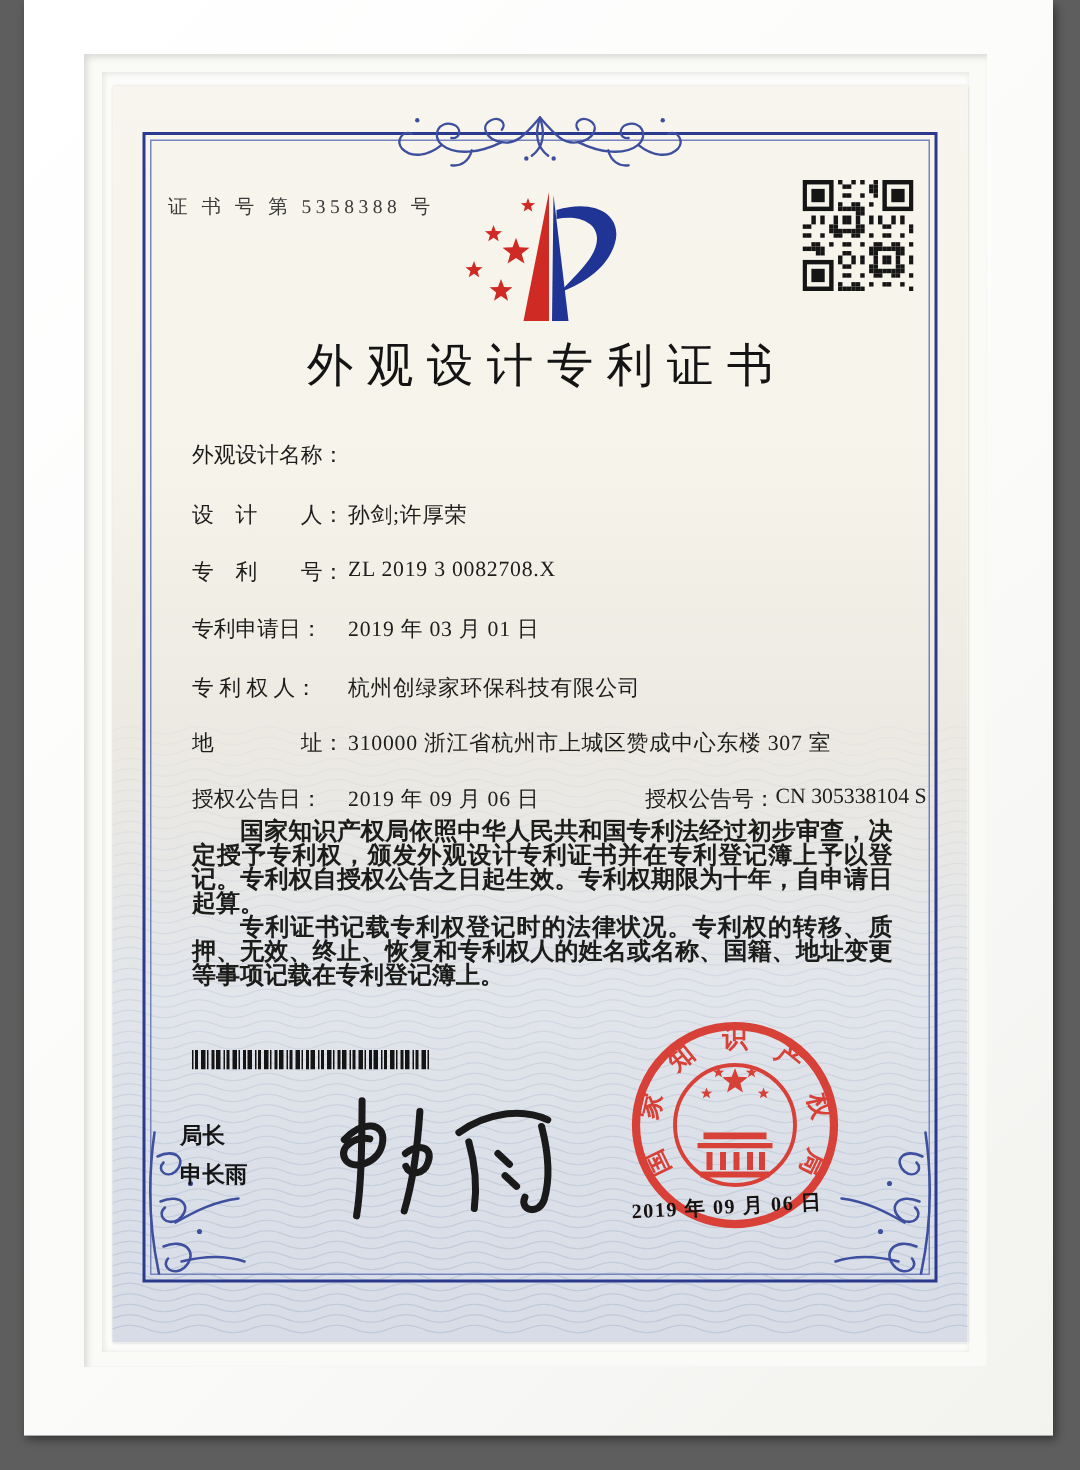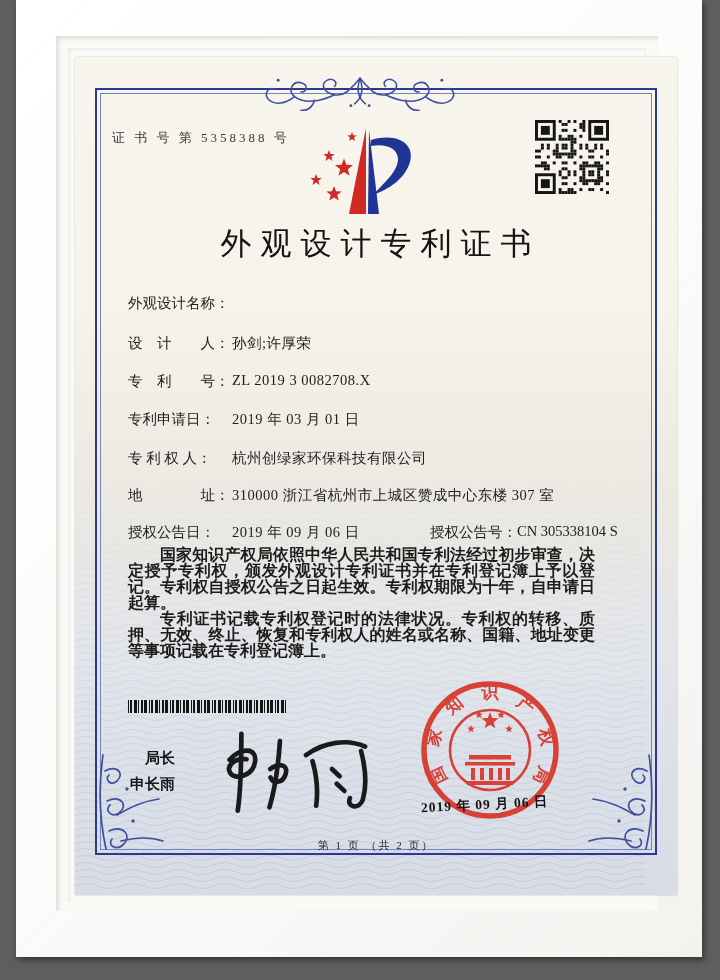--- a/index.html
+++ b/index.html
@@ -13,21 +13,21 @@
          box-shadow:2px 3px 6px rgba(0,0,0,.45);}
   .frame-lip{position:absolute;left:40px;top:36px;right:44px;bottom:46px;
          background:#fafaf7;
          box-shadow:inset 2px 2px 5px rgba(0,0,0,.14), inset -1px -1px 3px rgba(255,255,255,.9);}
   .mat{position:absolute;left:52px;top:48px;right:56px;bottom:56px;background:#fcfcfa;
          box-shadow:inset 1px 1px 4px rgba(0,0,0,.10);}
 
   
   .paper{position:absolute;left:75px;top:57px;width:570px;height:838px;
          background:linear-gradient(180deg,#f8f5ee 0%,#f6f3ea 30%,#ece9e2 52%,#e2e5ea 72%,#dadfe8 88%,#d7dce6 100%);
-         box-shadow:0 0 2px rgba(0,0,0,.25);padding-left:32px;}
+         box-shadow:0 0 2px rgba(0,0,0,.25);}
   .waves{position:absolute;left:0;top:0;width:570px;height:838px;pointer-events:none;}
 
   .blue-border{position:absolute;left:20px;top:31px;right:20px;bottom:40px;
          border:2.5px solid #2b3a8c;}
   .blue-border-inner{position:absolute;left:3px;top:3px;right:3px;bottom:3px;
          border:1px solid #7584bd;}
 
   .flourish-top{position:absolute;left:185px;top:12px;width:200px;height:46px;}
   .flourish-corner{position:absolute;width:72px;height:100px;bottom:42px;}
   .flourish-corner.left{left:22px;}
@@ -45,22 +45,22 @@
   .frow .lab{width:104px;flex:none;}
   .frow .val{letter-spacing:.5px;}
   .frow2{position:absolute;display:flex;font-size:14.5px;color:#1d1d1b;white-space:nowrap;}
 
   .body-text{position:absolute;left:53px;top:490px;width:467px;font-size:16px;
          line-height:16px;color:#1c1c1a;text-align:justify;font-weight:bold;}
   .body-text p{margin:0;text-indent:2em;}
 
   .barcode{position:absolute;left:53px;top:643px;width:162px;height:13px;}
 
-  .signer{position:absolute;left:55px;top:688px;font-family:"Liberation Sans","DejaVu Sans",sans-serif;
-         font-weight:700;font-size:15px;color:#161616;line-height:26px;text-align:right;}
+  .signer{position:absolute;left:45px;top:688px;font-family:"Liberation Sans","DejaVu Sans",sans-serif;
+         font-weight:700;font-size:15px;color:#161616;line-height:26px;}
   .signature{position:absolute;left:140px;top:668px;width:170px;height:86px;transform:rotate(-2deg);}
 
   .seal{position:absolute;left:330px;top:608px;width:170px;height:170px;opacity:.93;}
   .seal-date{position:absolute;left:346px;top:738px;width:160px;font-size:13.5px;font-weight:700;
          color:#17120f;letter-spacing:1px;transform:rotate(-3deg);white-space:nowrap;}
 
   .footer{position:absolute;left:0;top:781px;width:100%;text-align:center;
          font-size:11px;letter-spacing:2px;color:#2a2a28;}
 </style>
 </head>
@@ -499,15 +499,14 @@
           <text x="0" y="0" fill="#d8352b" font-size="17" font-weight="bold" text-anchor="middle" transform="translate(34.3,73.6) rotate(-77.3)">家</text>
           <text x="0" y="0" fill="#d8352b" font-size="17" font-weight="bold" text-anchor="middle" transform="translate(52.5,44.4) rotate(-38.7)">知</text>
           <text x="0" y="0" fill="#d8352b" font-size="17" font-weight="bold" text-anchor="middle" transform="translate(85.0,33.0) rotate(0.0)">识</text>
           <text x="0" y="0" fill="#d8352b" font-size="17" font-weight="bold" text-anchor="middle" transform="translate(117.5,44.4) rotate(38.7)">产</text>
           <text x="0" y="0" fill="#d8352b" font-size="17" font-weight="bold" text-anchor="middle" transform="translate(135.7,73.6) rotate(77.3)">权</text>
           <text x="0" y="0" fill="#d8352b" font-size="17" font-weight="bold" text-anchor="middle" transform="translate(131.7,107.8) rotate(116.0)">局</text>
         </g>
     </svg>
     <div class="seal-date">2019 年 09 月 06 日</div>
 
-    <div class="footer">第 1 页 （共 2 页）</div>
   </div>
 </div>
 
 </body></html>

